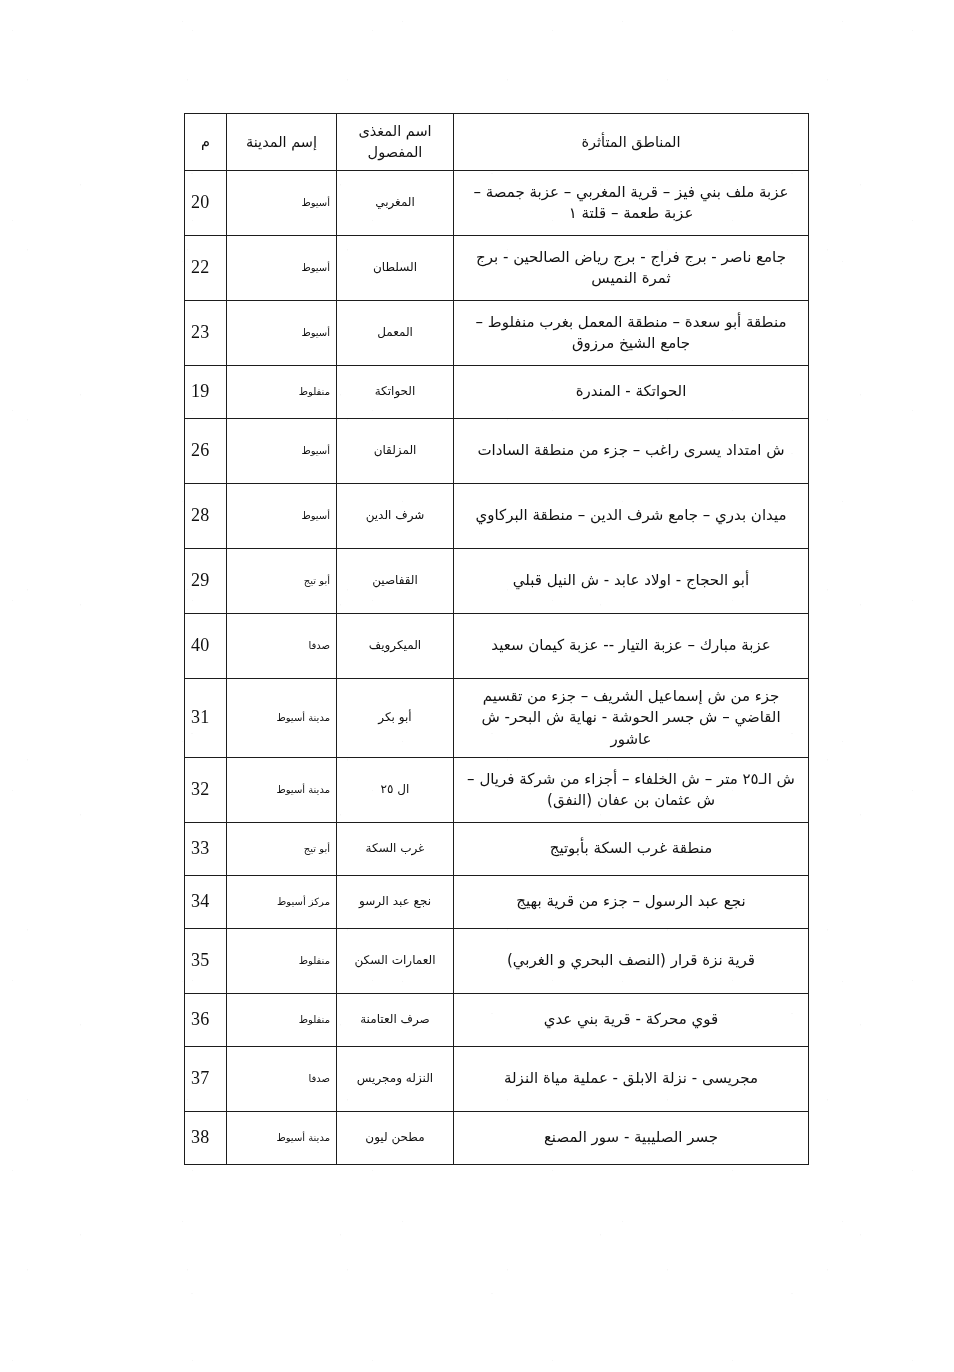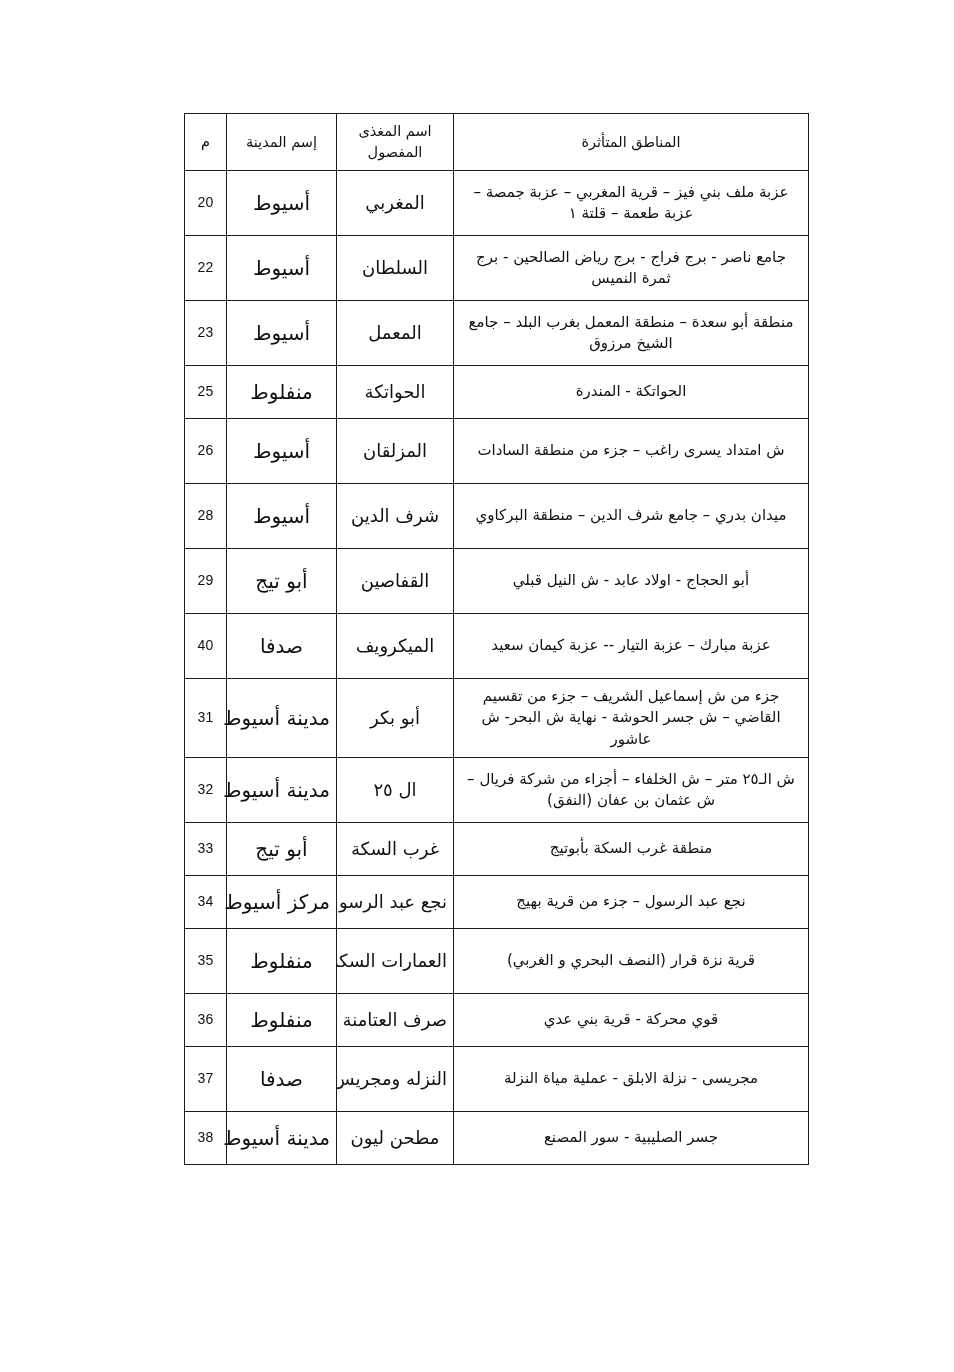--- a/index.html
+++ b/index.html
@@ -76,34 +76,32 @@
     font-weight: 400;
     letter-spacing: 0.1px;
   }
   thead th.h-areas { font-size: 14.5px; }
 
   tbody td {
     font-size: 14.7px;
   }
 
   td.cell-num {
-    text-align: center;
-    font-size: 14px;
+    font-size: 18px;
     direction: ltr;
-    font-family: Liberation Sans, sans-serif;
+    font-family: Liberation Serif, serif;
     letter-spacing: 0.2px;
   }
   td.cell-city {
-    text-align: center;
-    font-size: 20px;
+    font-size: 10px;
     white-space: nowrap;
   }
   td.cell-feeder {
     text-align: center;
-    font-size: 18px;
+    font-size: 12px;
     white-space: nowrap;
     overflow: hidden;
   }
   td.cell-areas {
     text-align: center;
     font-size: 15px;
     padding-right: 9px;
     padding-left: 9px;
   }
 
@@ -142,30 +140,30 @@
             <td class="cell-city">أسيوط</td>
             <td class="cell-num">20</td>
           </tr>
           <tr class="tall">
             <td class="cell-areas">جامع ناصر - برج فراج - برج رياض الصالحين - برج ثمرة النميس</td>
             <td class="cell-feeder">السلطان</td>
             <td class="cell-city">أسيوط</td>
             <td class="cell-num">22</td>
           </tr>
           <tr class="tall">
-            <td class="cell-areas">منطقة أبو سعدة – منطقة المعمل بغرب البلد – جامع الشيخ مرزوق</td>
+            <td class="cell-areas">منطقة أبو سعدة – منطقة المعمل بغرب منفلوط – جامع الشيخ مرزوق</td>
             <td class="cell-feeder">المعمل</td>
             <td class="cell-city">أسيوط</td>
             <td class="cell-num">23</td>
           </tr>
           <tr>
             <td class="cell-areas">الحواتكة - المندرة</td>
             <td class="cell-feeder">الحواتكة</td>
             <td class="cell-city">منفلوط</td>
-            <td class="cell-num">25</td>
+            <td class="cell-num">19</td>
           </tr>
           <tr class="tall">
             <td class="cell-areas">ش امتداد يسرى راغب – جزء من منطقة السادات</td>
             <td class="cell-feeder">المزلقان</td>
             <td class="cell-city">أسيوط</td>
             <td class="cell-num">26</td>
           </tr>
           <tr class="tall">
             <td class="cell-areas">ميدان بدري – جامع شرف الدين – منطقة البركاوي</td>
             <td class="cell-feeder">شرف الدين</td>

